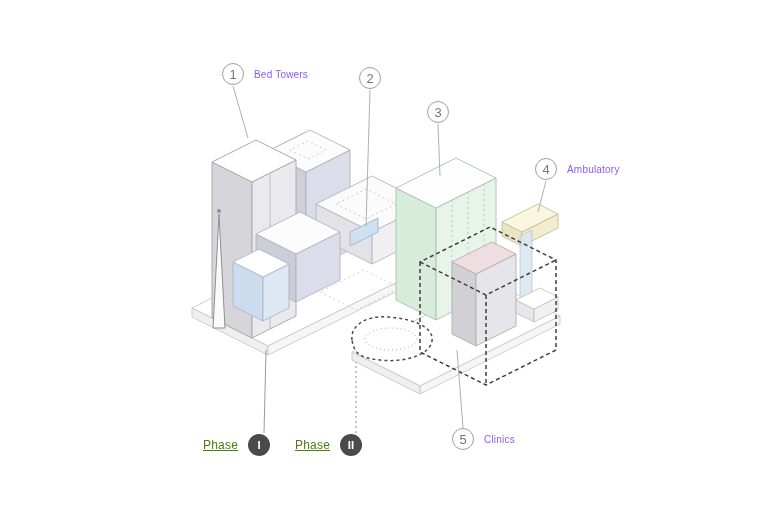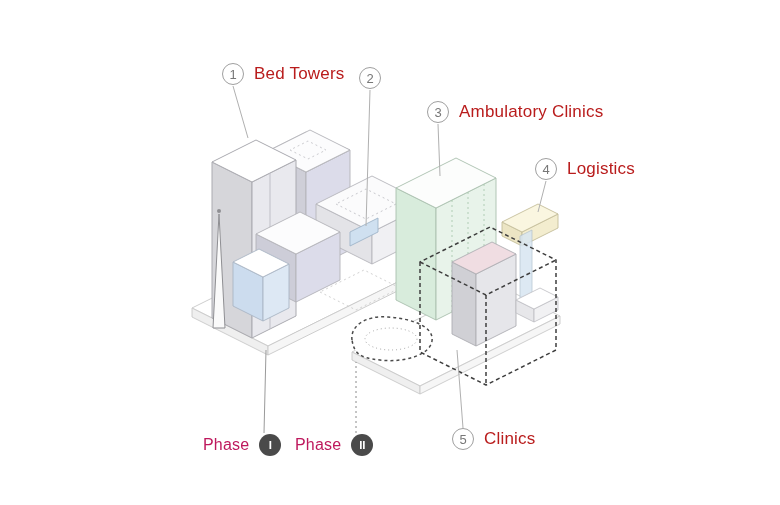--- a/index.html
+++ b/index.html
@@ -3,25 +3,25 @@
 <meta charset="utf-8">
 <style>
   html,body{margin:0;padding:0;background:#ffffff;}
   .canvas{position:relative;width:780px;height:505px;background:#ffffff;overflow:hidden;
           font-family:"Liberation Sans", sans-serif;}
   .illustration{position:absolute;left:0;top:0;}
   .callout{position:absolute;display:flex;align-items:center;gap:10px;}
   .num-circle{width:22px;height:22px;border-radius:50%;border:1.4px solid #9f9f9f;background:#ffffff;
               color:#777777;font-size:13px;display:flex;align-items:center;justify-content:center;
               box-sizing:border-box;flex:0 0 auto;}
-  .callout-label{color:#b91c1c;font-size:17px;letter-spacing:.2px;white-space:nowrap;}
+  .callout-label{color:#8b5cf6;font-size:10px;letter-spacing:.2px;white-space:nowrap;}
   .phase-circle{width:22px;height:22px;border-radius:50%;background:#4a4a4a;color:#ffffff;
                 font-size:11.5px;font-weight:bold;display:flex;align-items:center;justify-content:center;
                 flex:0 0 auto;}
-  .phase-label{color:#be185d;font-size:16px;letter-spacing:.2px;}
+  .phase-label{color:#4d7c0f;font-size:12px;letter-spacing:.2px;text-decoration:underline;}
   svg polygon, svg path, svg line, svg polyline{shape-rendering:geometricPrecision;}
 </style>
 </head>
 <body>
 
 <div class="canvas">
 
   <svg class="illustration" width="780" height="505" viewBox="0 0 780 505">
 
     <g stroke="#c8c8c8" stroke-width="0.9" fill="#ffffff" stroke-linejoin="round">
@@ -129,26 +129,25 @@
     <div class="num-circle">1</div>
     <div class="callout-label">Bed Towers</div>
   </div>
 
   <div class="callout" style="left:359px;top:67px;">
     <div class="num-circle">2</div>
   </div>
 
   <div class="callout" style="left:427px;top:101px;">
     <div class="num-circle">3</div>
-    <div class="callout-label">Ambulatory Clinics</div>
   </div>
 
   <div class="callout" style="left:535px;top:158px;">
     <div class="num-circle">4</div>
-    <div class="callout-label">Logistics</div>
+    <div class="callout-label">Ambulatory</div>
   </div>
 
   <div class="callout" style="left:452px;top:428px;">
     <div class="num-circle">5</div>
     <div class="callout-label">Clinics</div>
   </div>
 
   <div class="callout" style="left:203px;top:434px;">
     <div class="phase-label">Phase</div>
     <div class="phase-circle">I</div>

